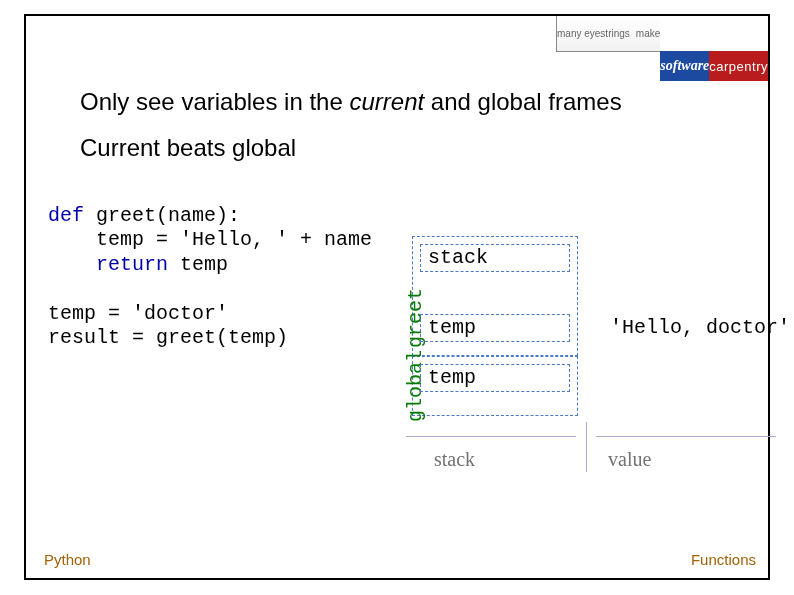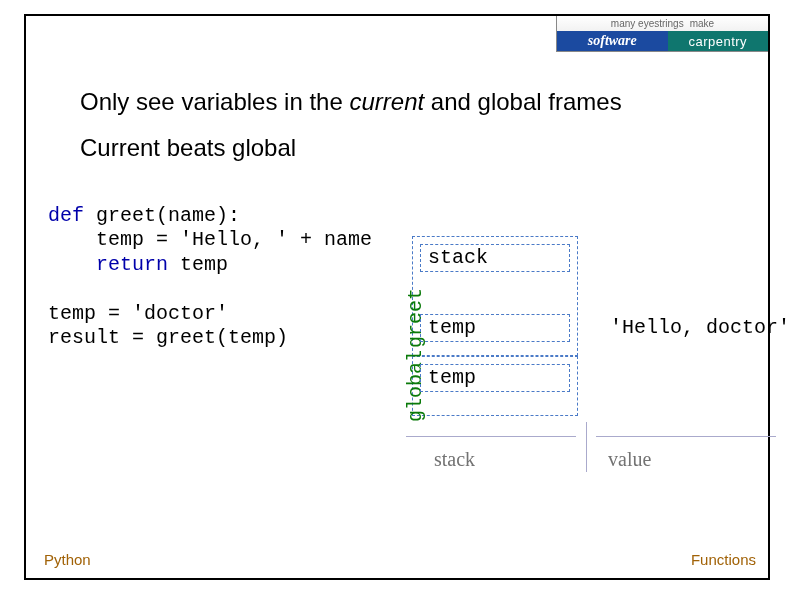--- a/index.html
+++ b/index.html
@@ -9,47 +9,48 @@
     left: 24px; top: 14px;
     width: 746px; height: 566px;
     border: 2px solid #000;
   }
   .logo {
     position: absolute;
     right: 0; top: 0;
     width: 212px; height: 36px;
     border-left: 1px solid #888;
     border-bottom: 1px solid #888;
-    display: flex; flex-direction: column;
+    display: flex; flex-direction: row;
     background: #fff;
   }
   .logo-top {
     flex: 1;
     display: flex; align-items: center; justify-content: center;
     gap: 6px;
     background: linear-gradient(#fff,#f2f2f2);
     font-size: 10px; color: #666;
   }
   .logo-main {
-    height: 20px;
+    height: 30px;
     display: flex;
+    margin-top: 35px;
   }
   .logo-sw {
     flex: 1.1;
     background: #1b4aa0;
     color: #fff;
     font-family: Georgia, serif;
     font-style: italic;
     font-weight: bold;
     font-size: 14px;
     display: flex; align-items: center; justify-content: center;
   }
   .logo-cp {
     flex: 1;
-    background: #0f766e;
+    background: #b91c1c;
     color: #fff;
     font-family: Arial, sans-serif;
     font-size: 13px;
     letter-spacing: 0.5px;
     display: flex; align-items: center; justify-content: center;
   }
 
   .heading {
     position: absolute;
     font-size: 24px;

